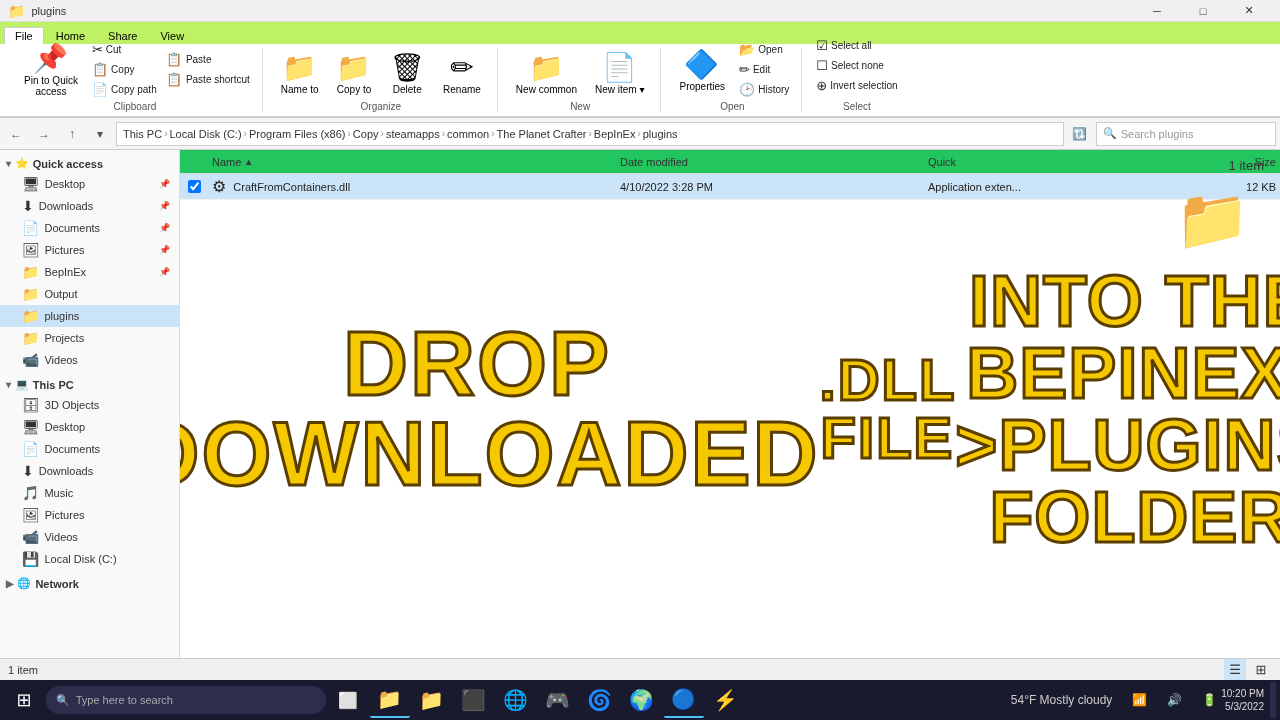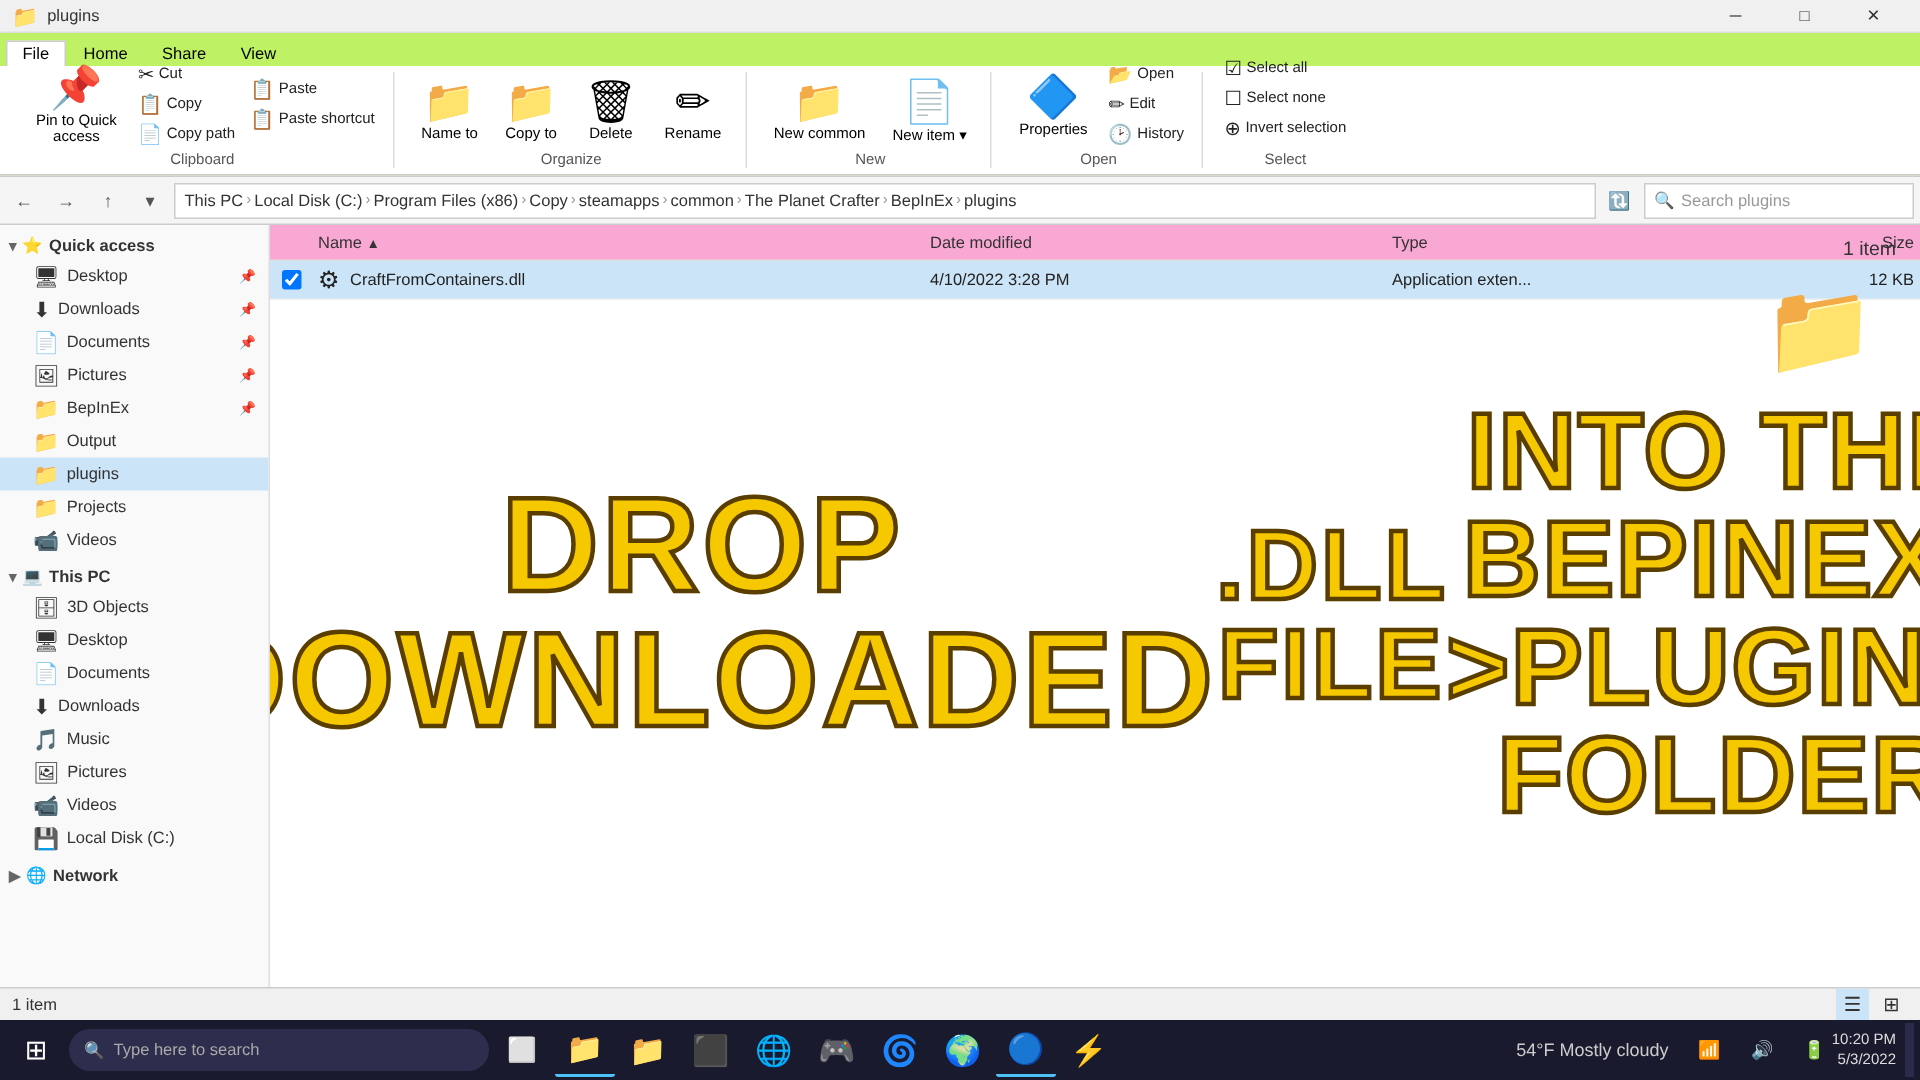--- a/index.html
+++ b/index.html
@@ -174,21 +174,21 @@
       flex: 1;
       overflow: hidden;
       position: relative;
       background: #fff;
     }
     .file-list-header {
       display: flex;
       align-items: center;
       height: 24px;
       border-bottom: 1px solid #ddd;
-      background: #f9a8d4;
+      background: #22c55e;
       font-size: 11px;
       color: #333;
     }
     .col-checkbox { width: 28px; display: flex; align-items: center; justify-content: center; }
     .col-name { flex: 2; padding: 0 4px; cursor: pointer; display: flex; align-items: center; gap: 3px; }
     .col-modified { flex: 1.5; padding: 0 4px; cursor: pointer; }
     .col-type { flex: 1; padding: 0 4px; }
     .col-size { flex: 0.7; padding: 0 4px; text-align: right; }
     .sort-arrow { font-size: 9px; }
     .file-row {
@@ -235,21 +235,21 @@
       font-size: 90px;
       font-weight: 900;
       color: #f5c800;
       -webkit-text-stroke: 3px #5a3e00;
       text-stroke: 3px #5a3e00;
       line-height: 1;
       letter-spacing: 2px;
       text-align: center;
     }
     .overlay-line2 {
-      font-size: 66px;
+      font-size: 58px;
       font-weight: 900;
       color: #f5c800;
       -webkit-text-stroke: 3px #5a3e00;
       text-stroke: 3px #5a3e00;
       line-height: 1;
       letter-spacing: 2px;
       text-align: center;
     }
     .overlay-line3 {
       font-size: 72px;
@@ -594,21 +594,21 @@
     <div class="file-list-header">
       <div class="col-checkbox"></div>
       <div class="col-name">
         <span>Name</span>
         <span class="sort-arrow">▲</span>
       </div>
       <div class="col-modified">
         <span>Date modified</span>
       </div>
       <div class="col-type">
-        <span>Type</span>
+        <span>Quick</span>
       </div>
       <div class="col-size">
         <span>Size</span>
       </div>
     </div>
 
     <div class="file-row selected">
       <div class="col-checkbox">
         <input type="checkbox" checked="" style="pointer-events: none;">
       </div>

